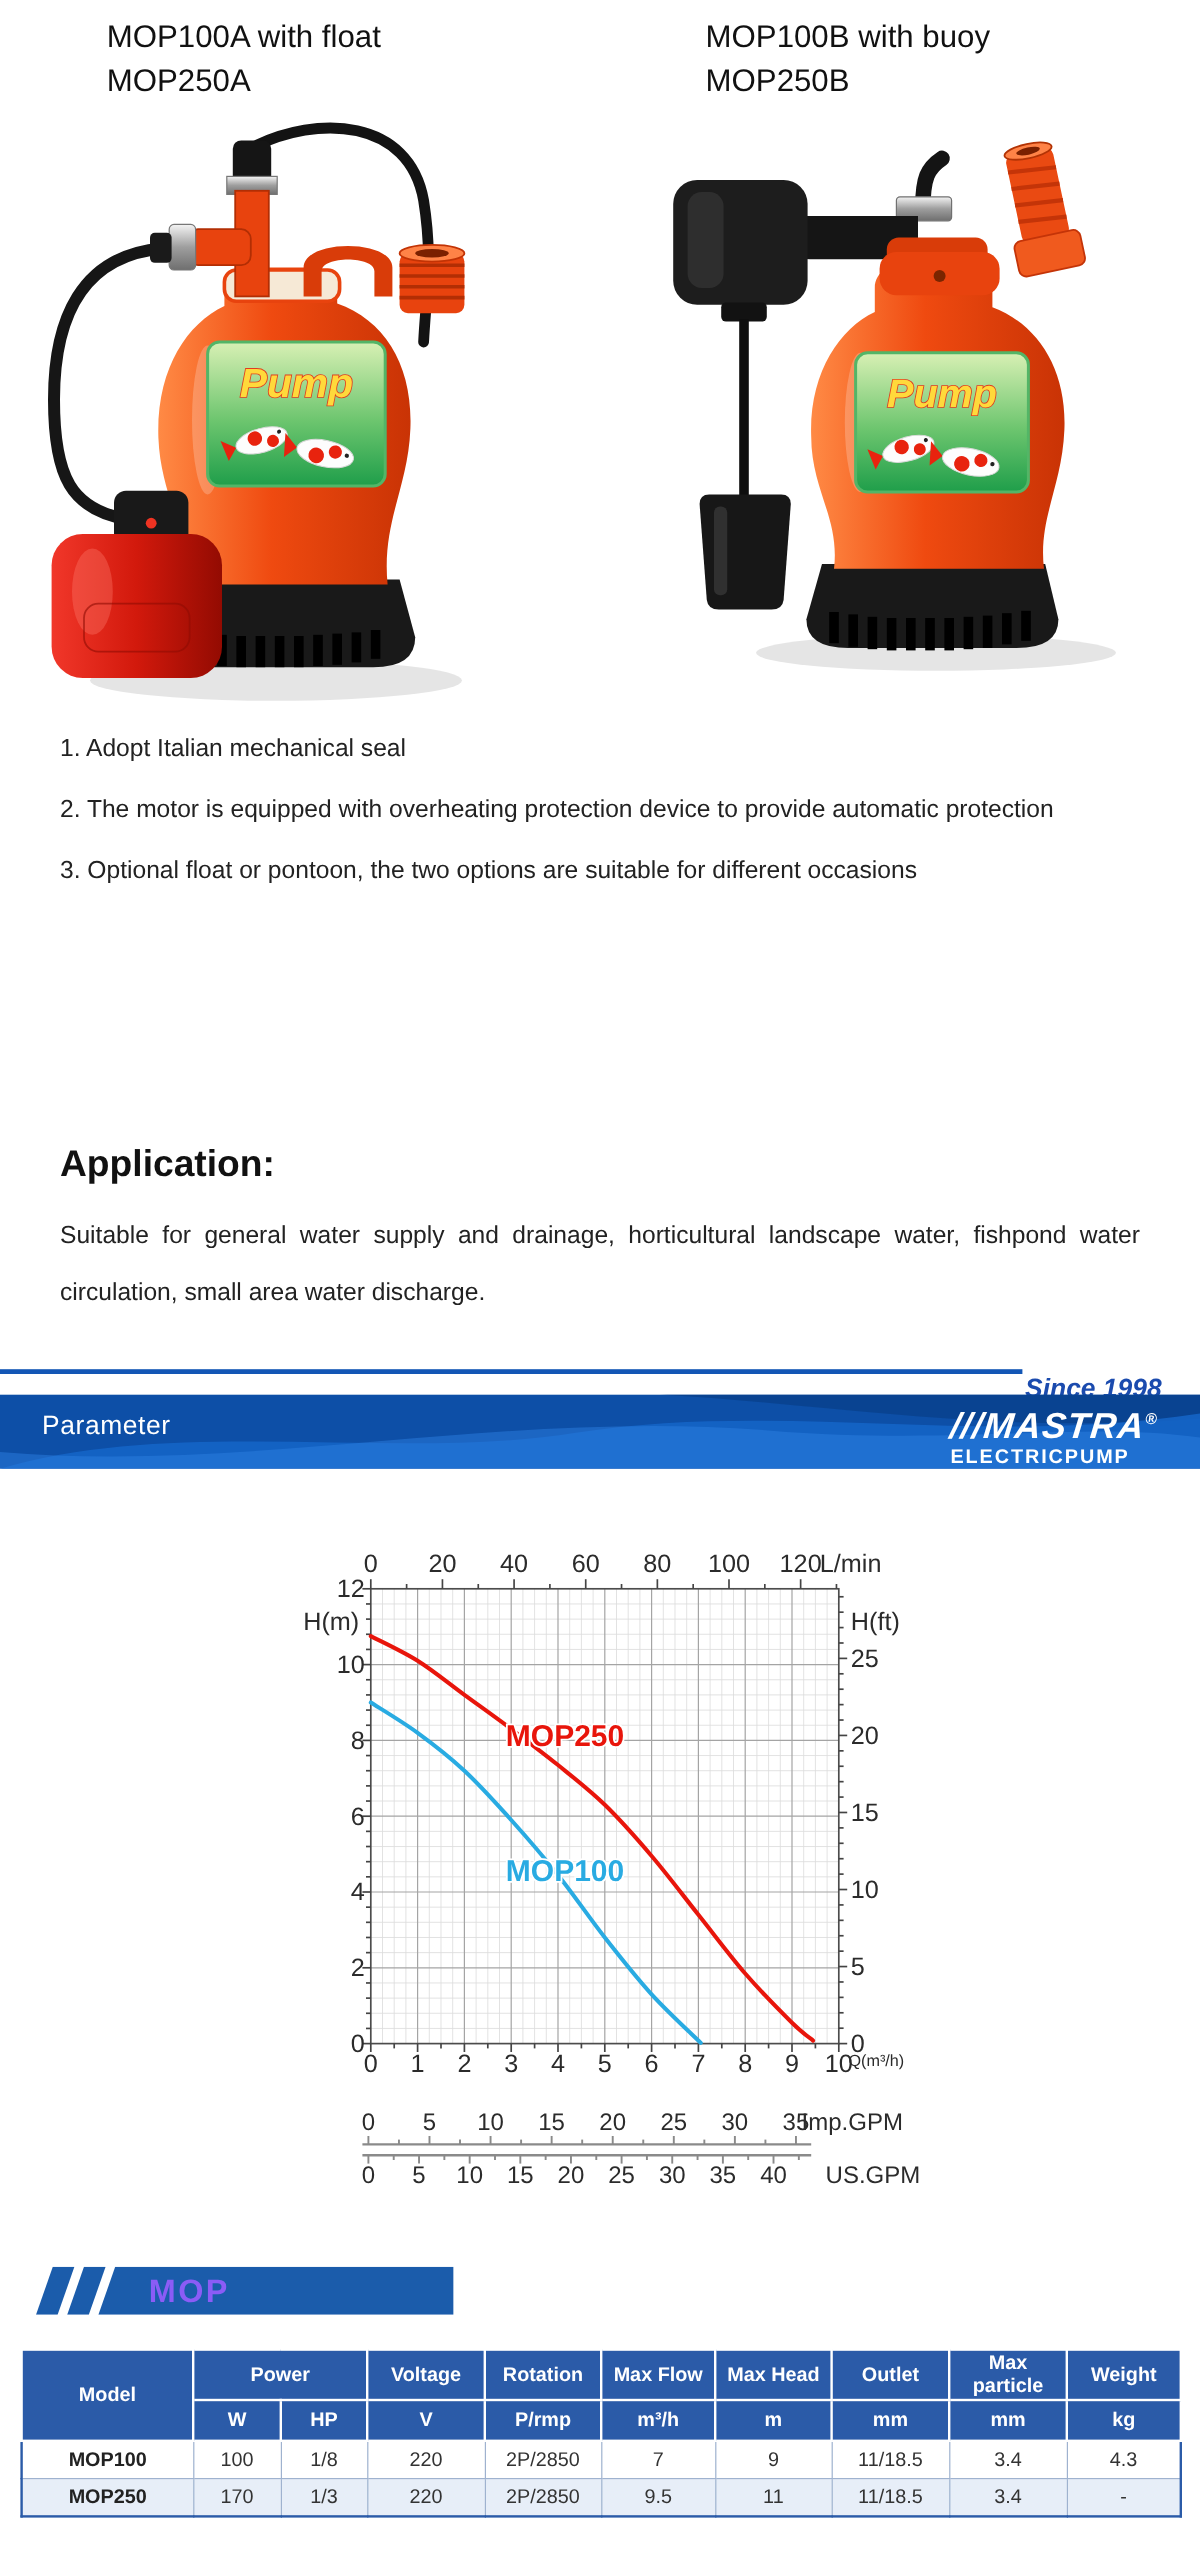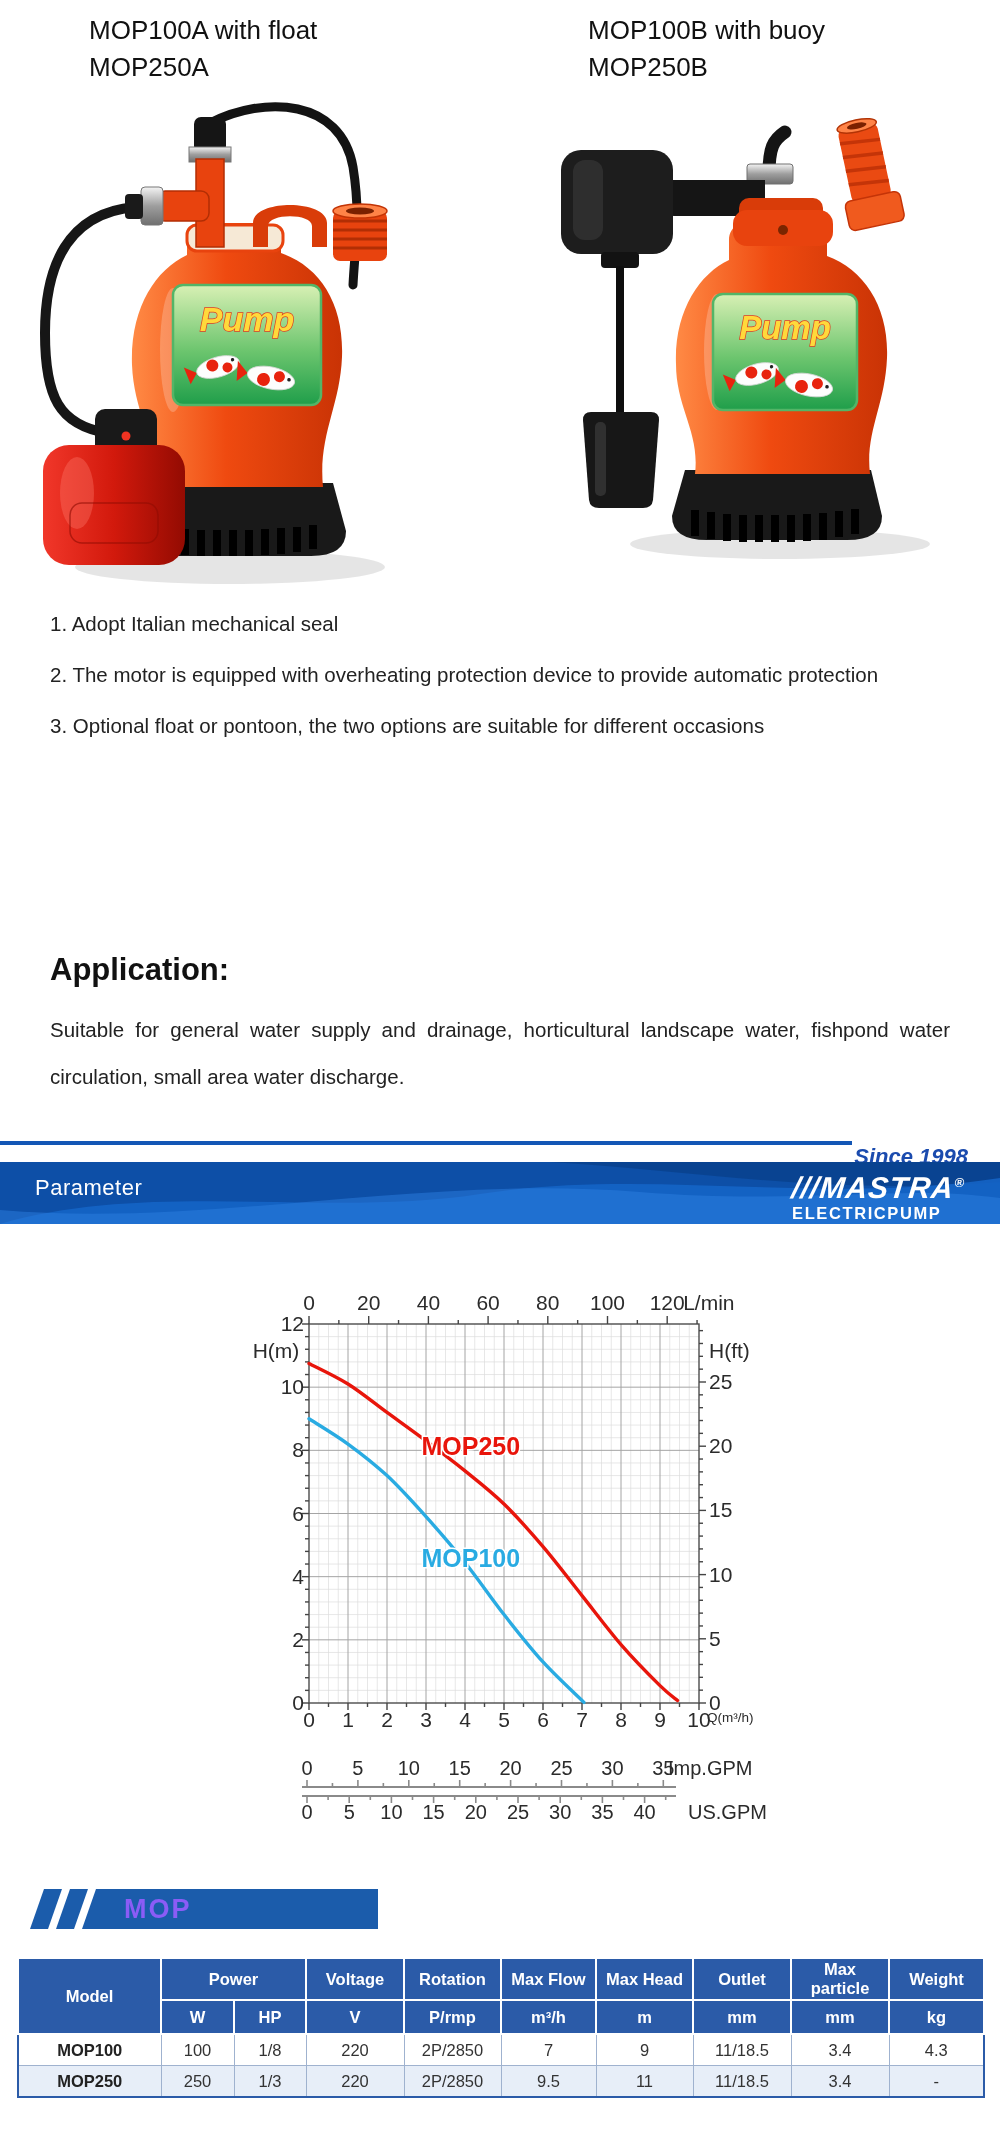--- a/index.html
+++ b/index.html
@@ -578,21 +578,21 @@
         <td>220</td>
         <td>2P/2850</td>
         <td>7</td>
         <td>9</td>
         <td>11/18.5</td>
         <td>3.4</td>
         <td>4.3</td>
       </tr>
       <tr class="alt">
         <td class="model">MOP250</td>
-        <td>250</td>
+        <td>170</td>
         <td>1/3</td>
         <td>220</td>
         <td>2P/2850</td>
         <td>9.5</td>
         <td>11</td>
         <td>11/18.5</td>
         <td>3.4</td>
         <td>-</td>
       </tr>
     </tbody>

